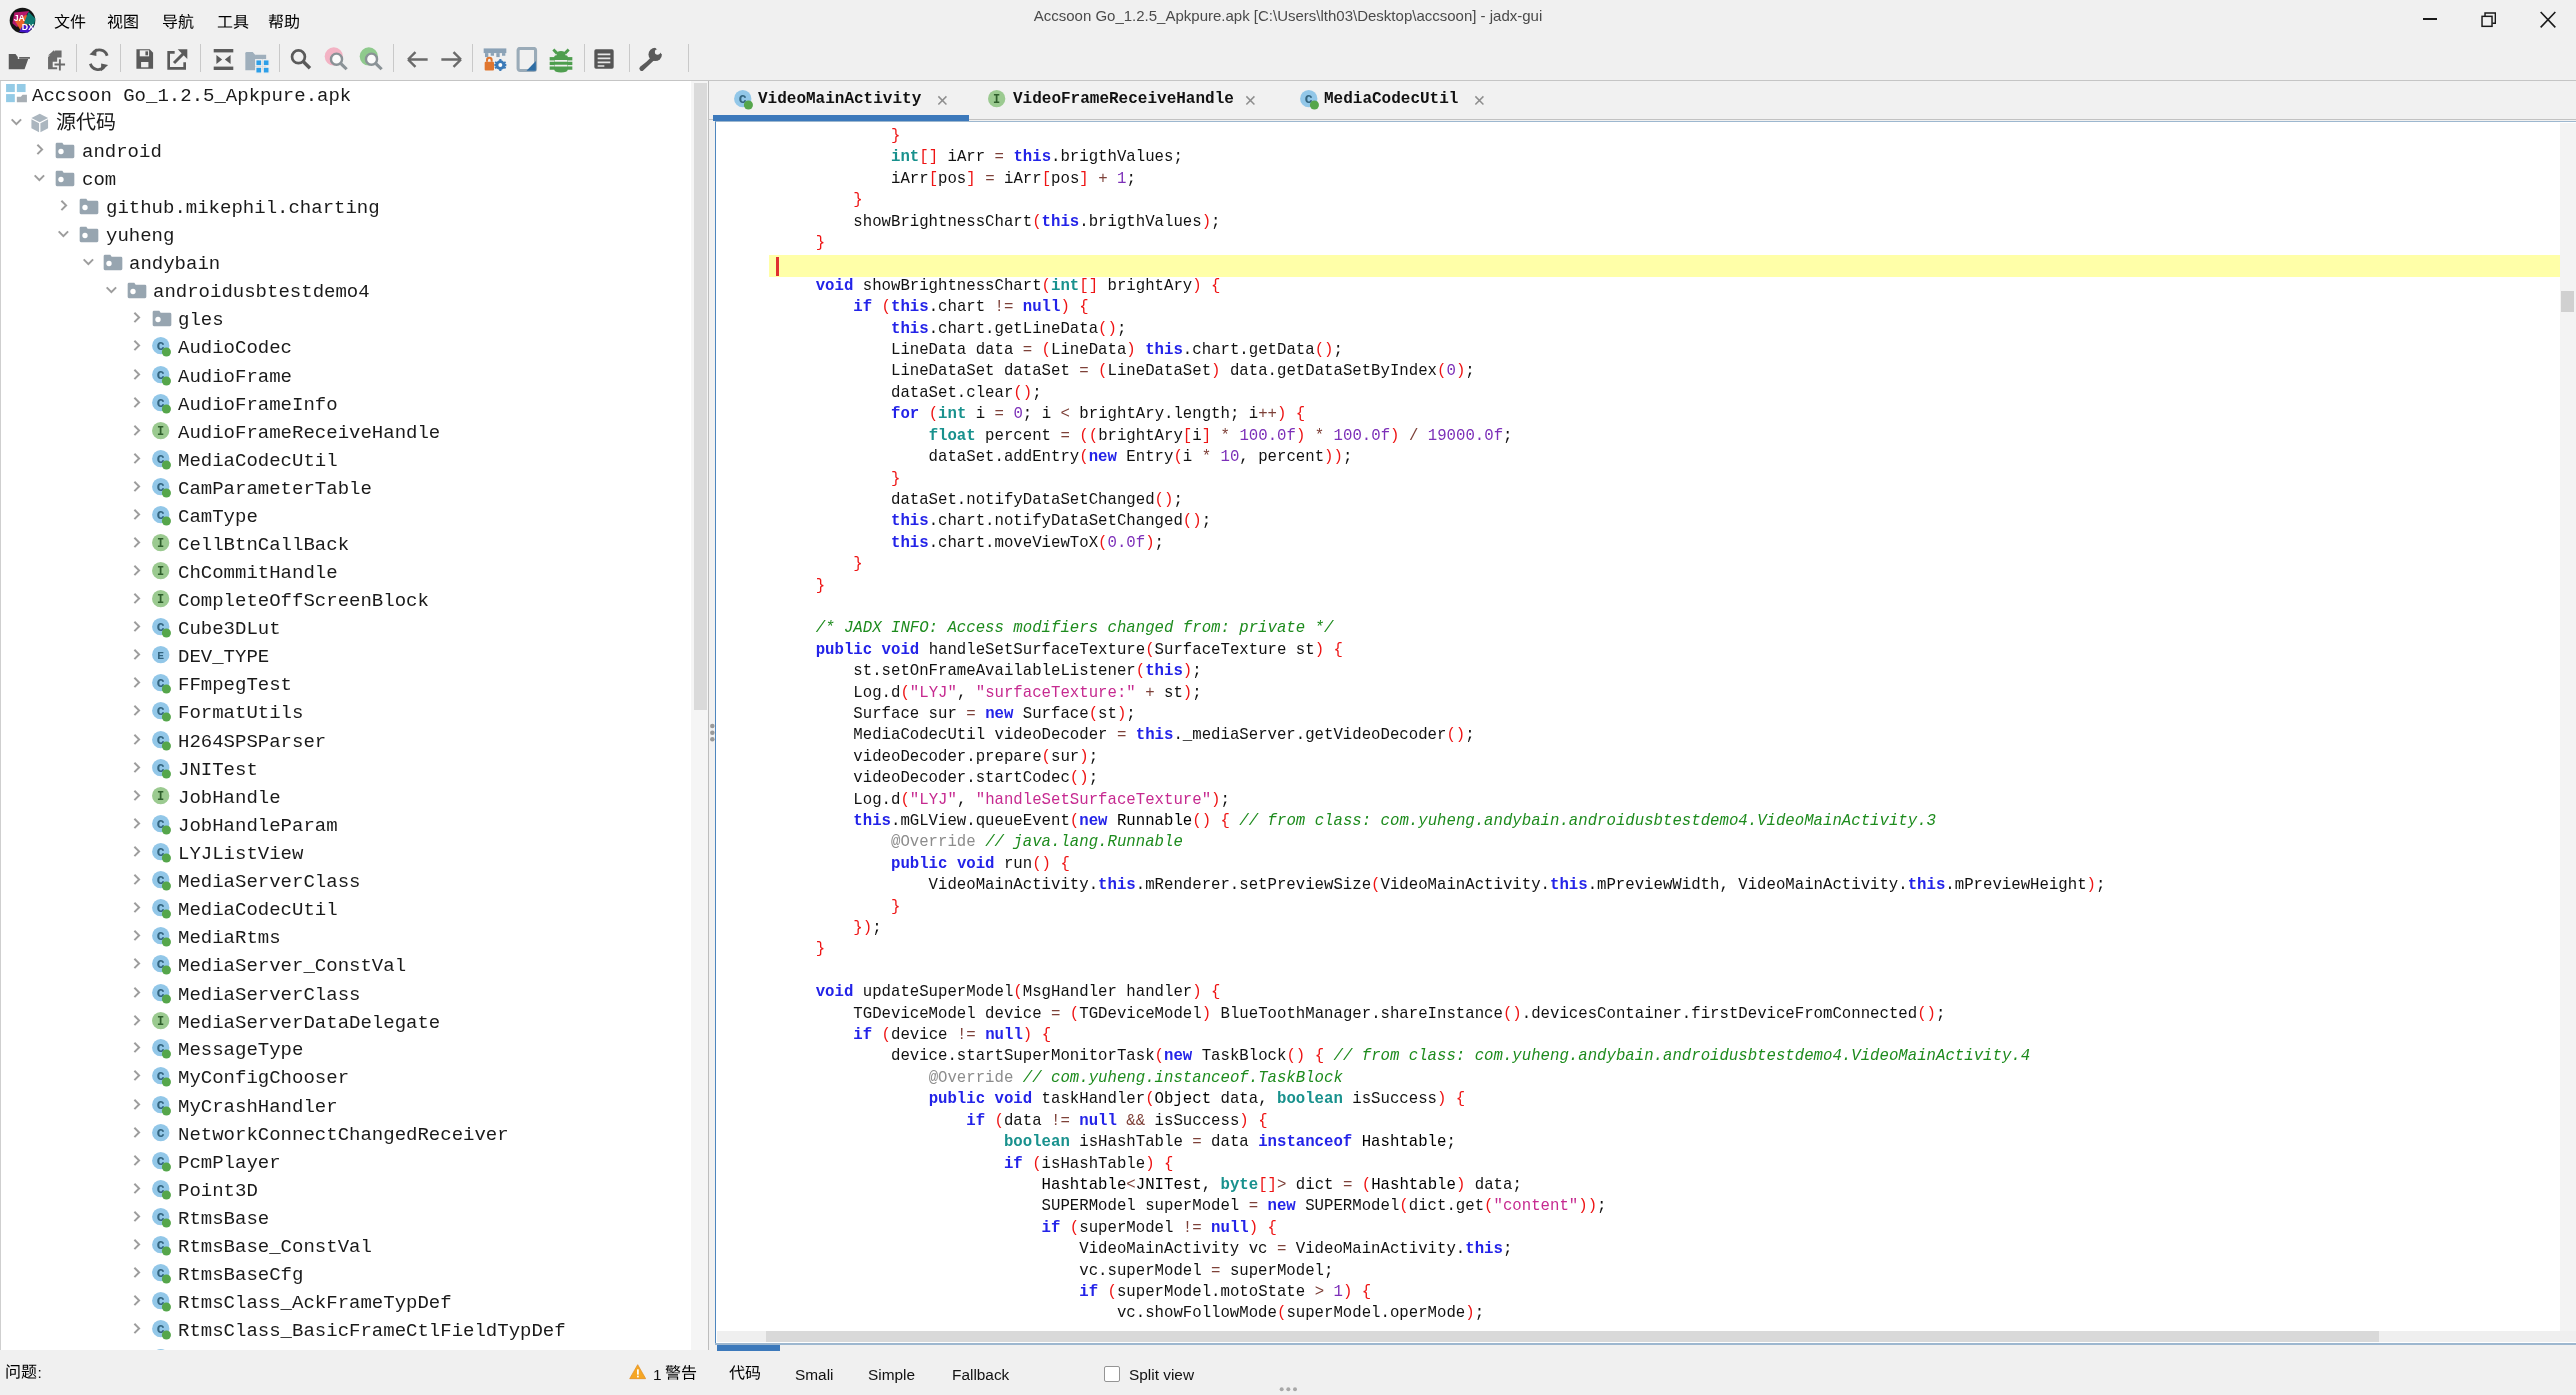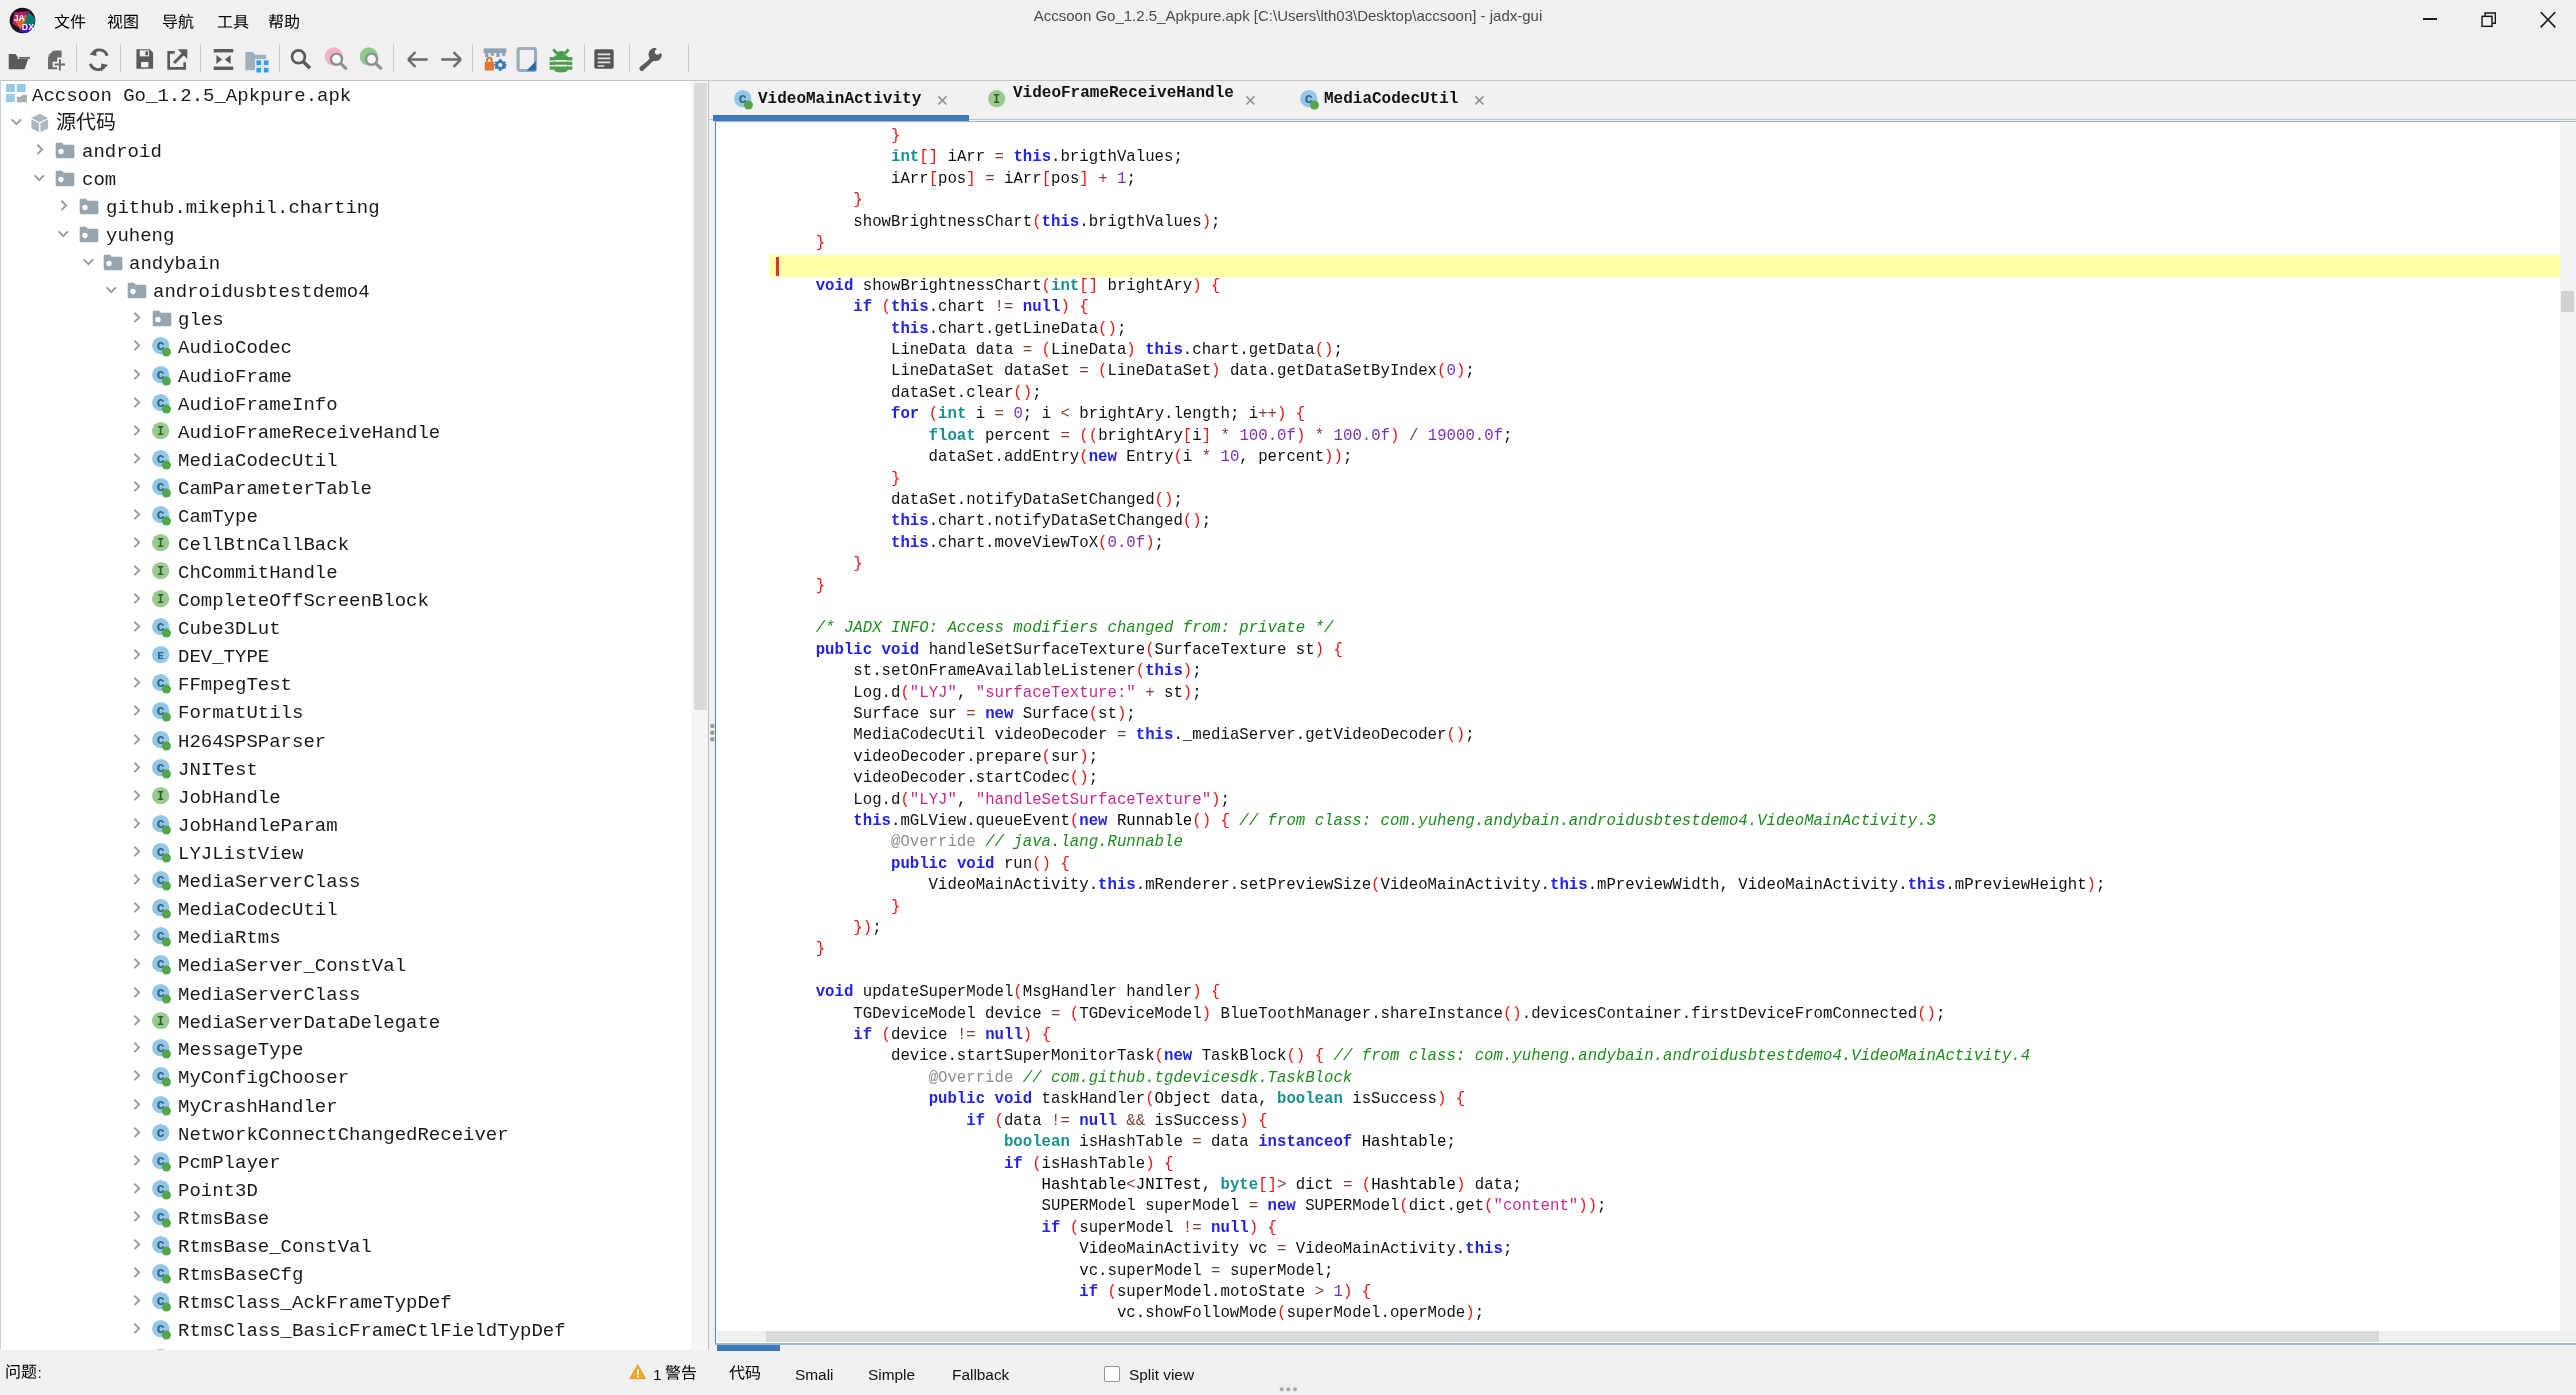--- a/index.html
+++ b/index.html
@@ -771,21 +771,21 @@
         <circle cx="21.5" cy="22.5" r="6.8" fill="#55a64b"></circle>
       </svg></div>
   <div class="tabt" style="position:absolute;left:758px;top:90px">VideoMainActivity</div>
   <svg style="position:absolute;left:935px;top:93px" width="14.8" height="14.8" stroke="#8e8e8e" stroke-width="2.2" viewBox="0 0 22 22">
       <path d="M5 5 L17 17 M17 5 L5 17"></path>
     </svg>
   <div style="position:absolute;left:988px;top:90px"><svg width="18" height="18" viewBox="0 0 27 27">
         <circle cx="13" cy="13" r="13" fill="#9bca90"></circle>
         <text x="13" y="19.5" text-anchor="middle" font-family="Liberation Mono" font-weight="bold" font-size="18" fill="#2f5f2c">I</text>
       </svg></div>
-  <div class="tabt" style="position:absolute;left:1013px;top:84px">VideoFrameReceiveHandle</div>
+  <div class="tabt" style="position:absolute;left:1013px;top:90px">VideoFrameReceiveHandle</div>
   <svg style="position:absolute;left:1243px;top:93px" width="14.8" height="14.8" stroke="#8e8e8e" stroke-width="2.2" viewBox="0 0 22 22">
       <path d="M5 5 L17 17 M17 5 L5 17"></path>
     </svg>
   <div style="position:absolute;left:1300px;top:90px"><svg width="19.5" height="20" viewBox="0 0 29 30">
         <circle cx="13" cy="13" r="13" fill="#92c7e8"></circle>
         <text x="13" y="20" text-anchor="middle" font-family="Liberation Mono" font-weight="bold" font-size="21" fill="#33647f">c</text>
         <circle cx="21.5" cy="22.5" r="6.8" fill="#55a64b"></circle>
       </svg></div>
   <div class="tabt" style="position:absolute;left:1324px;top:90px">MediaCodecUtil</div>
   <svg style="position:absolute;left:1472px;top:93px" width="14.8" height="14.8" stroke="#8e8e8e" stroke-width="2.2" viewBox="0 0 22 22">
@@ -834,21 +834,21 @@
             <span class="k">public</span> <span class="k">void</span> run<span class="r">(</span><span class="r">)</span> <span class="r">{</span>
                 VideoMainActivity.<span class="k">this</span>.mRenderer.setPreviewSize<span class="r">(</span>VideoMainActivity.<span class="k">this</span>.mPreviewWidth, VideoMainActivity.<span class="k">this</span>.mPreviewHeight<span class="r">)</span>;
             <span class="r">}</span>
         <span class="r">}</span><span class="r">)</span>;
     <span class="r">}</span>
 
     <span class="k">void</span> updateSuperModel<span class="r">(</span>MsgHandler handler<span class="r">)</span> <span class="r">{</span>
         TGDeviceModel device <span class="o">=</span> <span class="r">(</span>TGDeviceModel<span class="r">)</span> BlueToothManager.shareInstance<span class="r">(</span><span class="r">)</span>.devicesContainer.firstDeviceFromConnected<span class="r">(</span><span class="r">)</span>;
         <span class="k">if</span> <span class="r">(</span>device <span class="o">!=</span> <span class="k">null</span><span class="r">)</span> <span class="r">{</span>
             device.startSuperMonitorTask<span class="r">(</span><span class="k">new</span> TaskBlock<span class="r">(</span><span class="r">)</span> <span class="r">{</span> <span class="c">// from class: com.yuheng.andybain.androidusbtestdemo4.VideoMainActivity.4</span>
-                <span class="a">@Override</span> <span class="c">// com.github.tgdevicesdk.TaskBlock</span>
+                <span class="a">@Override</span> <span class="c">// com.yuheng.instanceof.TaskBlock</span>
                 <span class="k">public</span> <span class="k">void</span> taskHandler<span class="r">(</span><span class="j">Object</span> data, <span class="t">boolean</span> isSuccess<span class="r">)</span> <span class="r">{</span>
                     <span class="k">if</span> <span class="r">(</span>data <span class="o">!=</span> <span class="k">null</span> <span class="o">&amp;&amp;</span> isSuccess<span class="r">)</span> <span class="r">{</span>
                         <span class="t">boolean</span> isHashTable <span class="o">=</span> data <span class="k">instanceof</span> <span class="j">Hashtable</span>;
                         <span class="k">if</span> <span class="r">(</span>isHashTable<span class="r">)</span> <span class="r">{</span>
                             <span class="j">Hashtable</span><span class="o">&lt;</span><span class="j">JNITest</span>, <span class="t">byte</span><span class="r">[</span><span class="r">]</span><span class="o">&gt;</span> dict <span class="o">=</span> <span class="r">(</span><span class="j">Hashtable</span><span class="r">)</span> data;
                             SUPERModel superModel <span class="o">=</span> <span class="k">new</span> SUPERModel<span class="r">(</span>dict.get<span class="r">(</span><span class="s">"content"</span><span class="r">)</span><span class="r">)</span>;
                             <span class="k">if</span> <span class="r">(</span>superModel <span class="o">!=</span> <span class="k">null</span><span class="r">)</span> <span class="r">{</span>
                                 VideoMainActivity vc <span class="o">=</span> VideoMainActivity.<span class="k">this</span>;
                                 vc.superModel <span class="o">=</span> superModel;
                                 <span class="k">if</span> <span class="r">(</span>superModel.motoState <span class="o">&gt;</span> <span class="n">1</span><span class="r">)</span> <span class="r">{</span>

